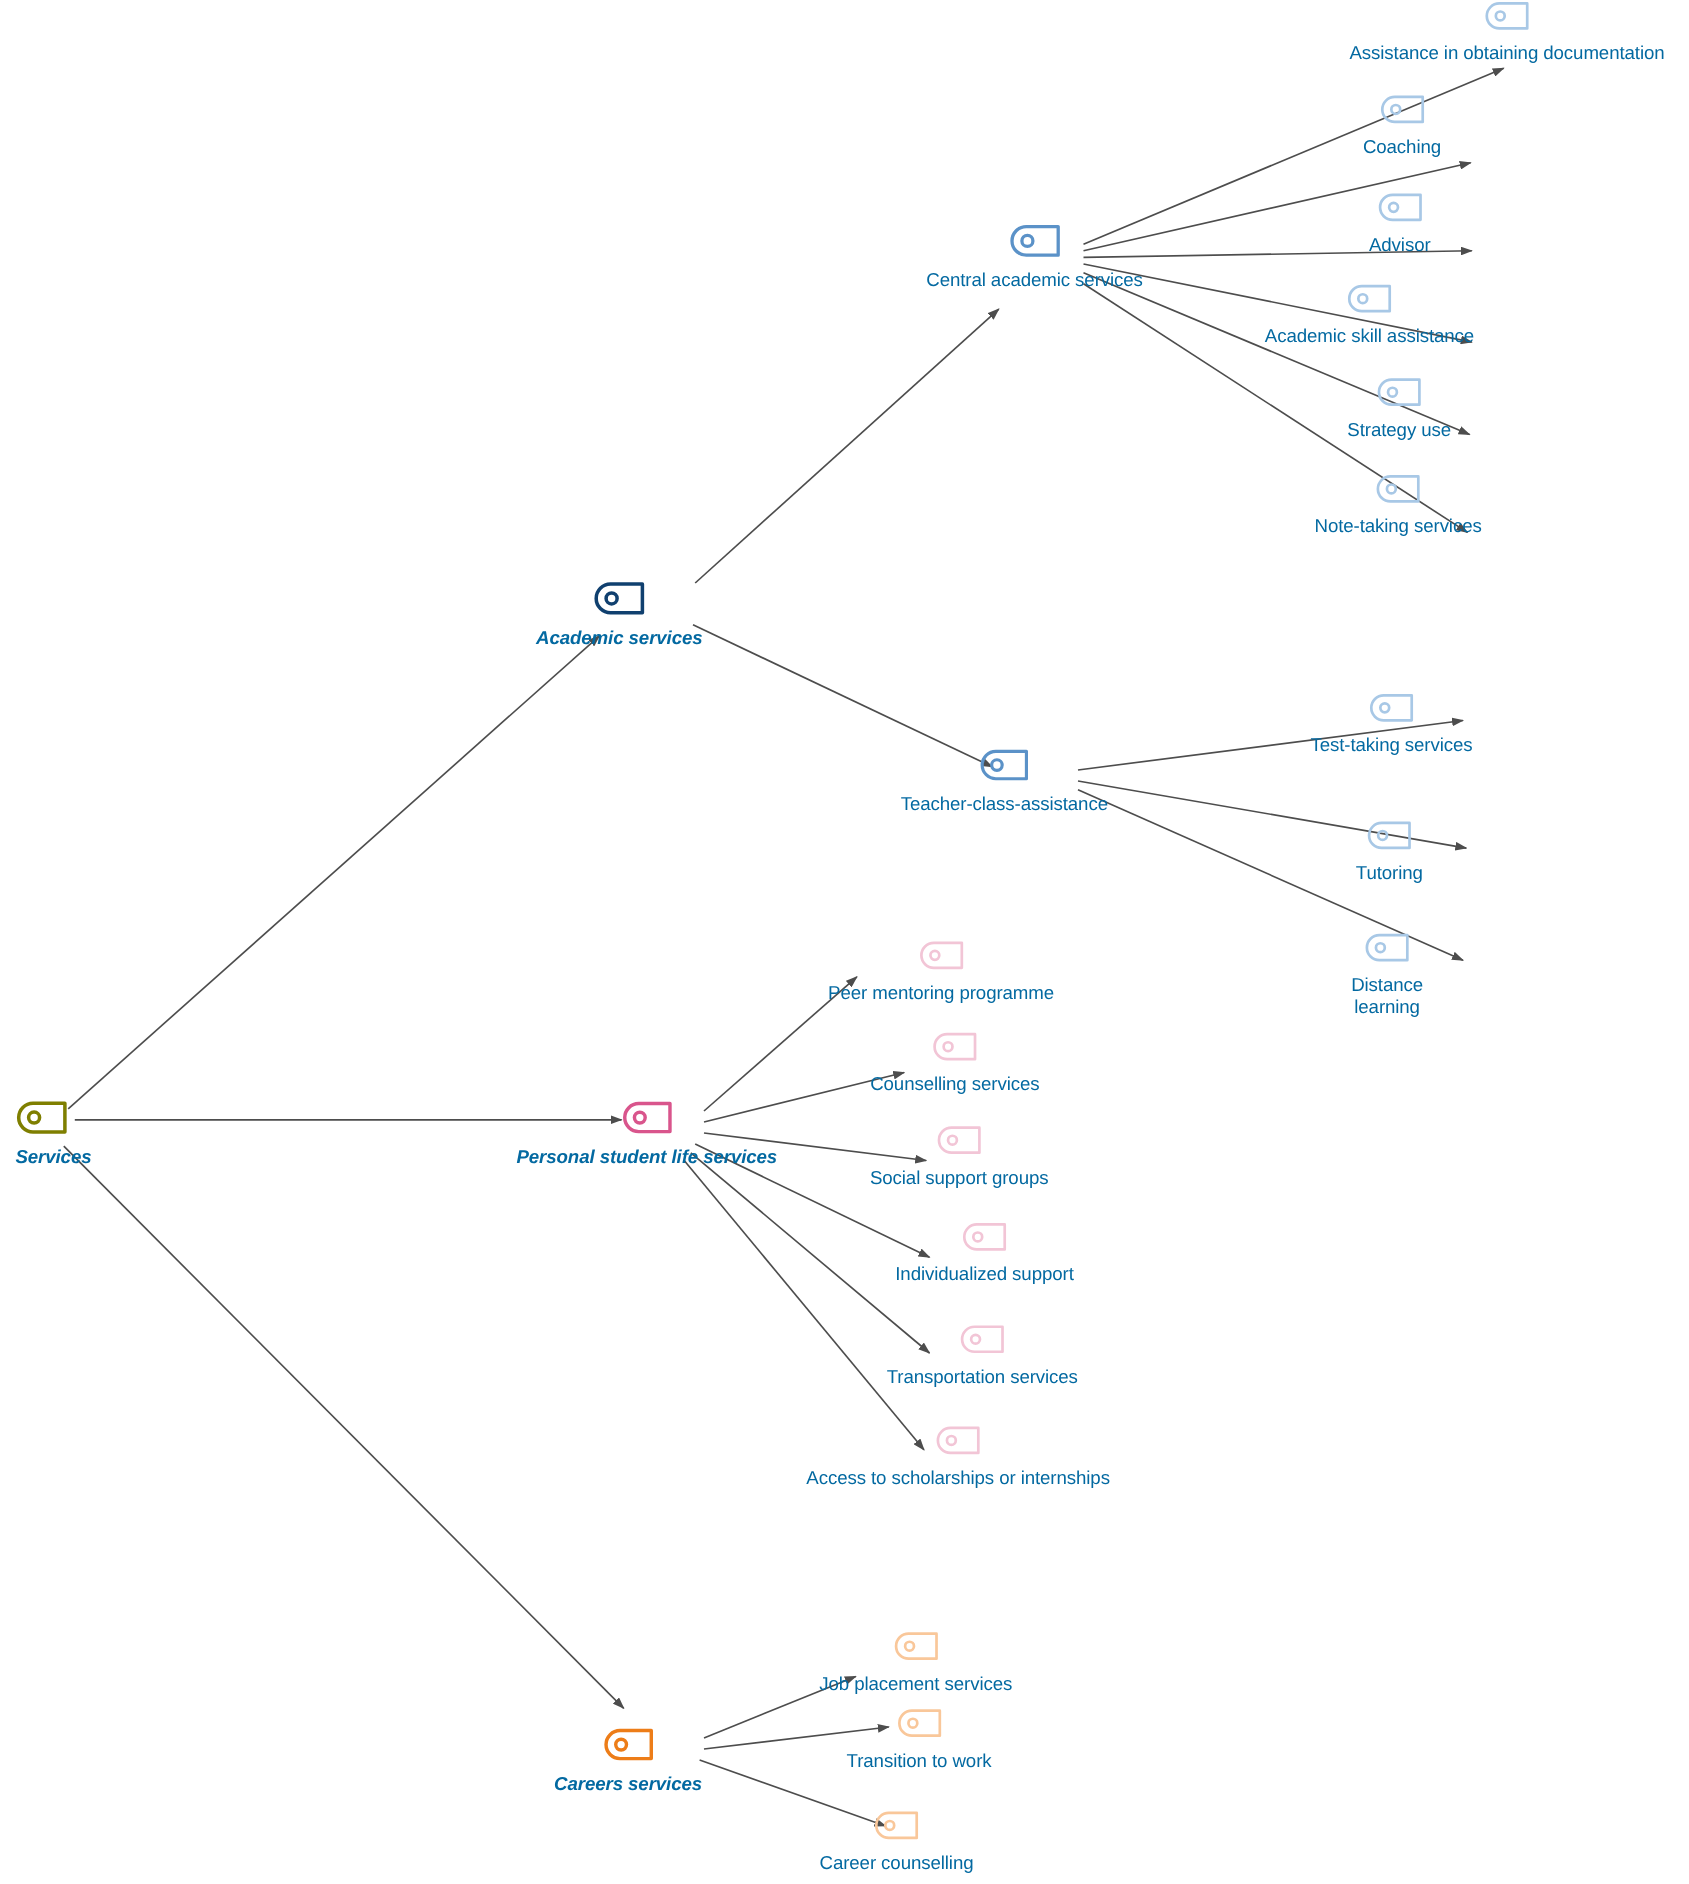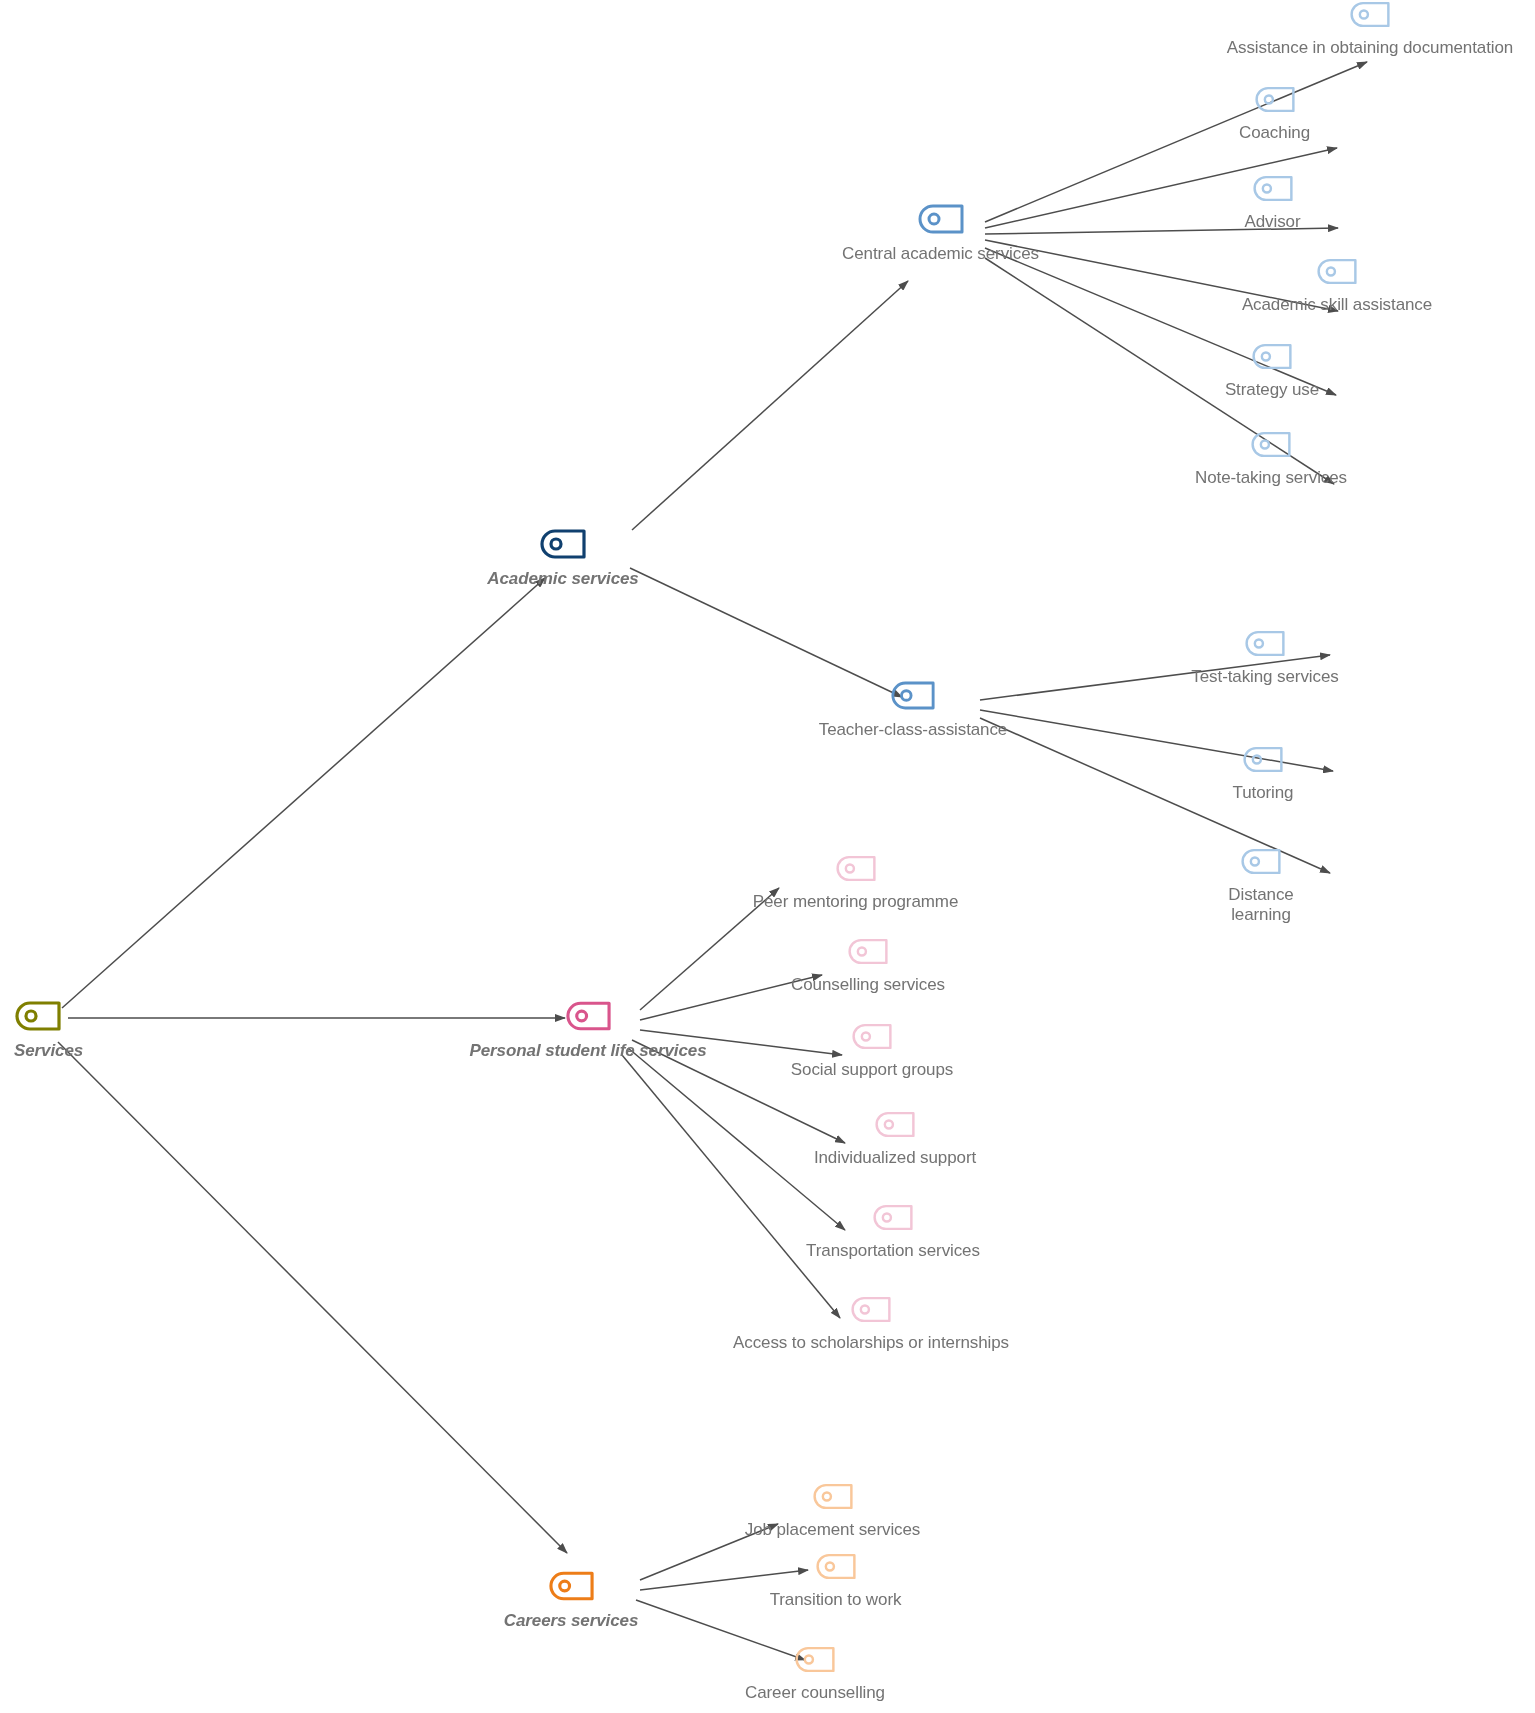--- a/index.html
+++ b/index.html
@@ -34,21 +34,21 @@
   }
   .tag-icon {
     display: block;
   }
   .node-label {
     margin-top: 5px;
     font-size: 17px;
     line-height: 1.18;
     white-space: pre;
     text-align: center;
-    color: #737373;
+    color: #0369a1;
     letter-spacing: -0.1px;
   }
   .node.bold .node-label {
     font-weight: bold;
     font-style: italic;
   }
   .node.root {
     align-items: flex-start;
   }
   .node.root .node-label {
@@ -186,21 +186,21 @@
   <div class="node" style="left:1215px; top:174px; width:115px;">
     <span class="tag-icon">
       <svg width="42" height="29" viewBox="0 0 48 32" xmlns="http://www.w3.org/2000/svg">
         <path d="M16,3 H45 V29 H16 A13,13 0 0 1 16,3 Z" fill="none" stroke="#a8c8e6" stroke-width="2.8" stroke-linejoin="round"></path>
         <circle cx="17" cy="16" r="4.6" fill="none" stroke="#a8c8e6" stroke-width="2.8"></circle>
       </svg>
     </span>
     <span class="node-label">Advisor</span>
   </div>
 
-  <div class="node" style="left:1216px; top:257px; width:242px;">
+  <div class="node" style="left:1124px; top:257px; width:242px;">
     <span class="tag-icon">
       <svg width="42" height="29" viewBox="0 0 48 32" xmlns="http://www.w3.org/2000/svg">
         <path d="M16,3 H45 V29 H16 A13,13 0 0 1 16,3 Z" fill="none" stroke="#a8c8e6" stroke-width="2.8" stroke-linejoin="round"></path>
         <circle cx="17" cy="16" r="4.6" fill="none" stroke="#a8c8e6" stroke-width="2.8"></circle>
       </svg>
     </span>
     <span class="node-label">Academic skill assistance</span>
   </div>
 
   <div class="node" style="left:1192px; top:342px; width:160px;">

